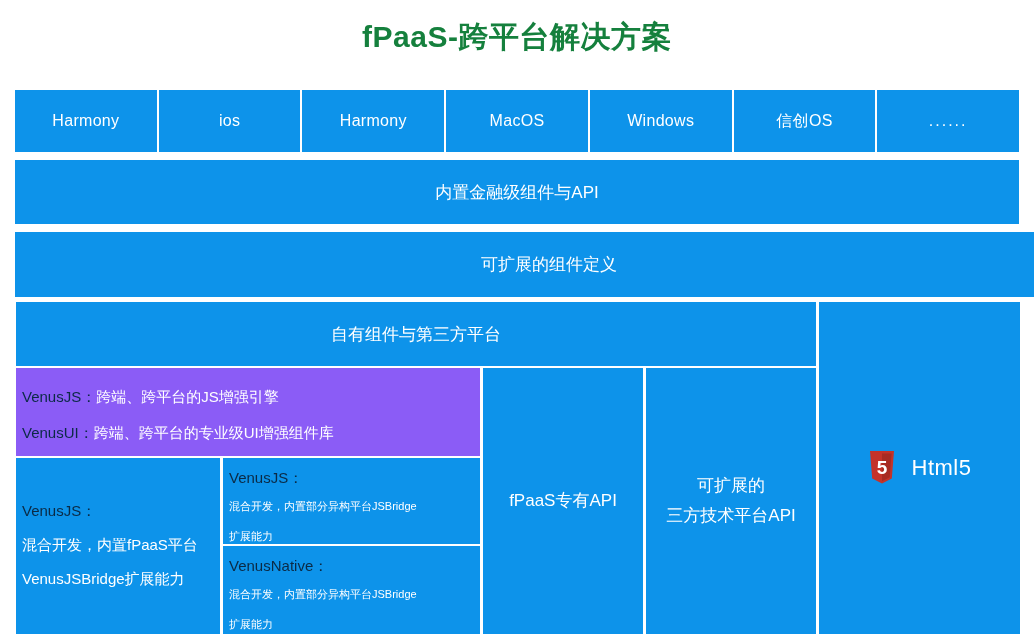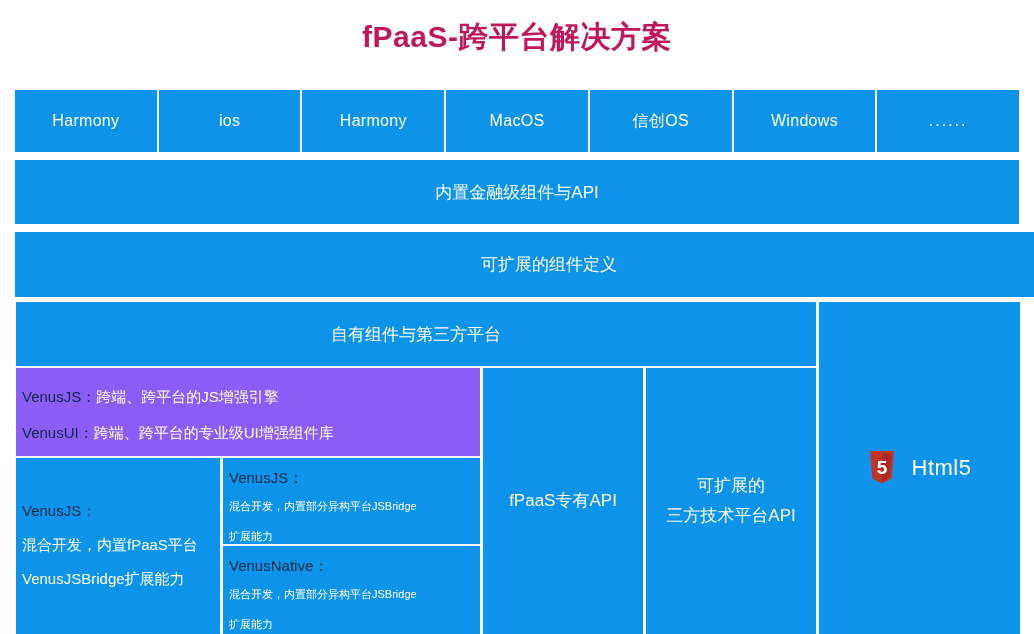--- a/index.html
+++ b/index.html
@@ -24,21 +24,21 @@
 
   
   .title {
     position: absolute;
     left: 0;
     top: 17px;
     width: 1034px;
     text-align: center;
     font-size: 30px;
     font-weight: bold;
-    color: #be185d;
+    color: #15803d;
     letter-spacing: 0.5px;
     white-space: nowrap;
   }
 
   
   .os-row {
     position: absolute;
     left: 15px;
     top: 90px;
     width: 1004px;
@@ -218,22 +218,22 @@
 
 <div class="page">
 
   <div class="title">fPaaS-跨平台解决方案</div>
 
   <div class="os-row">
     <div class="os-cell">Harmony</div>
     <div class="os-cell">ios</div>
     <div class="os-cell">Harmony</div>
     <div class="os-cell">MacOS</div>
+    <div class="os-cell">Windows</div>
     <div class="os-cell">信创OS</div>
-    <div class="os-cell">Windows</div>
     <div class="os-cell dots">......</div>
   </div>
 
   <div class="band" id="band-components">内置金融级组件与API</div>
   <div class="band" id="band-definition">可扩展的组件定义</div>
 
   <div class="lower">
 
     <div class="left-group">
 

